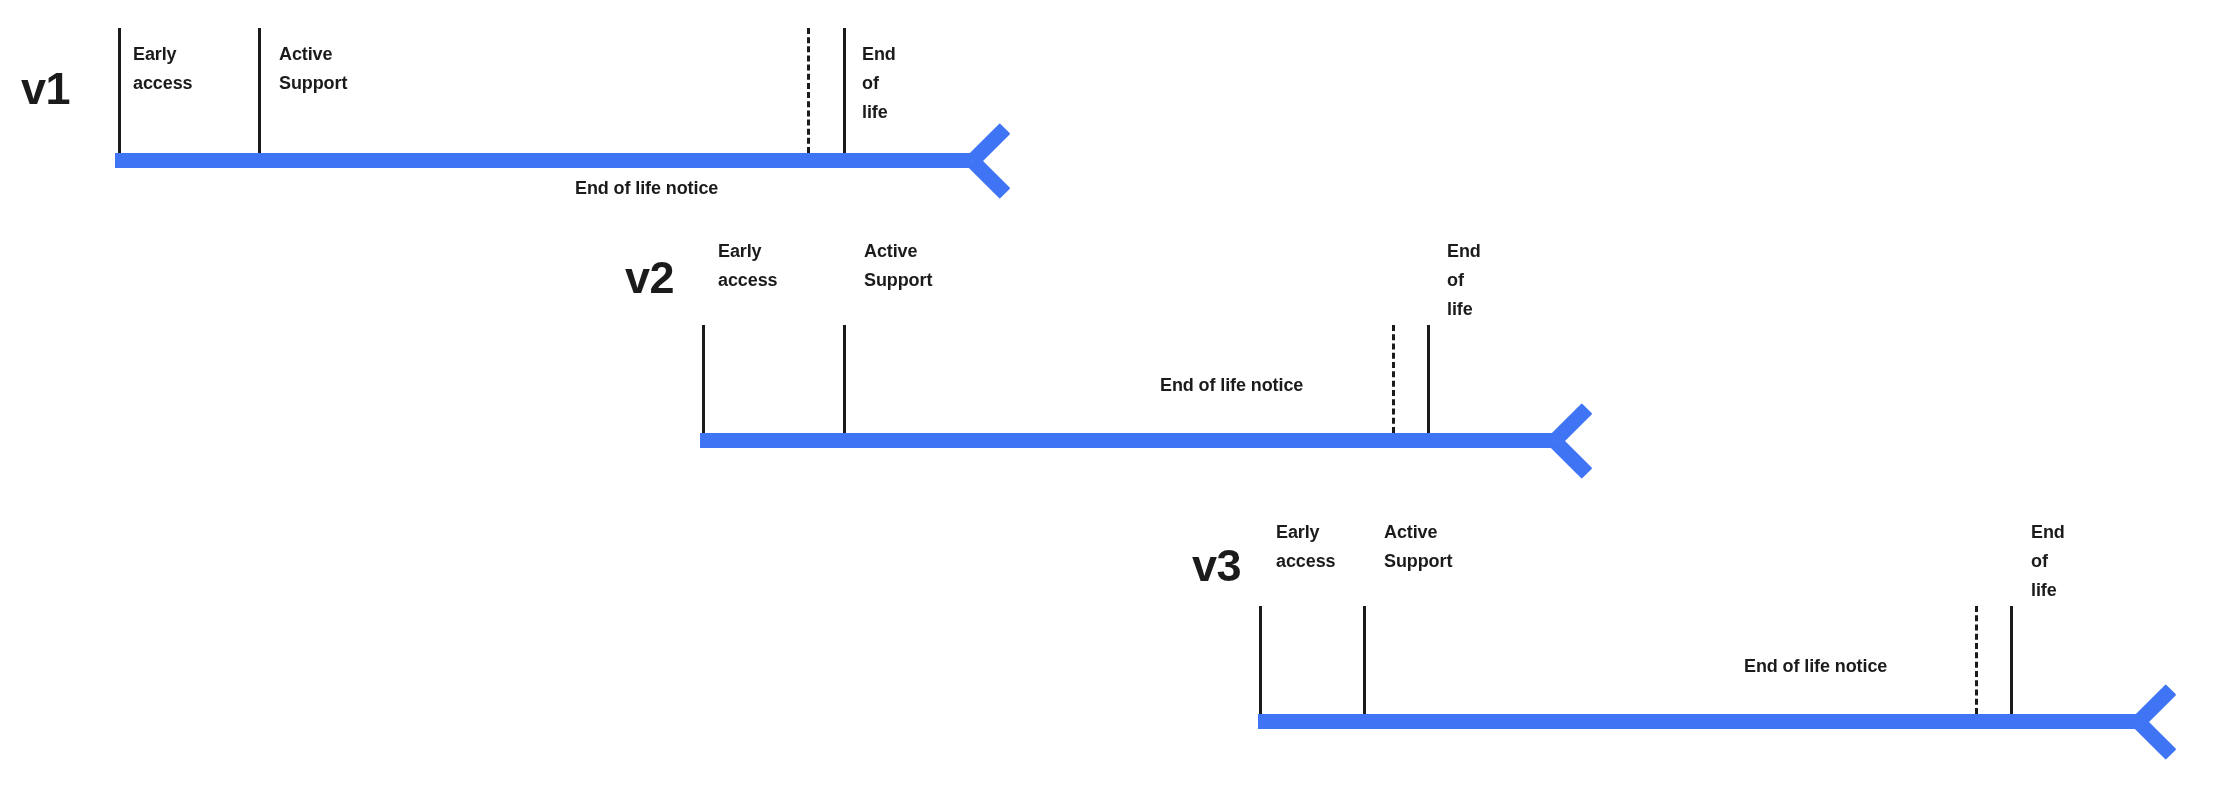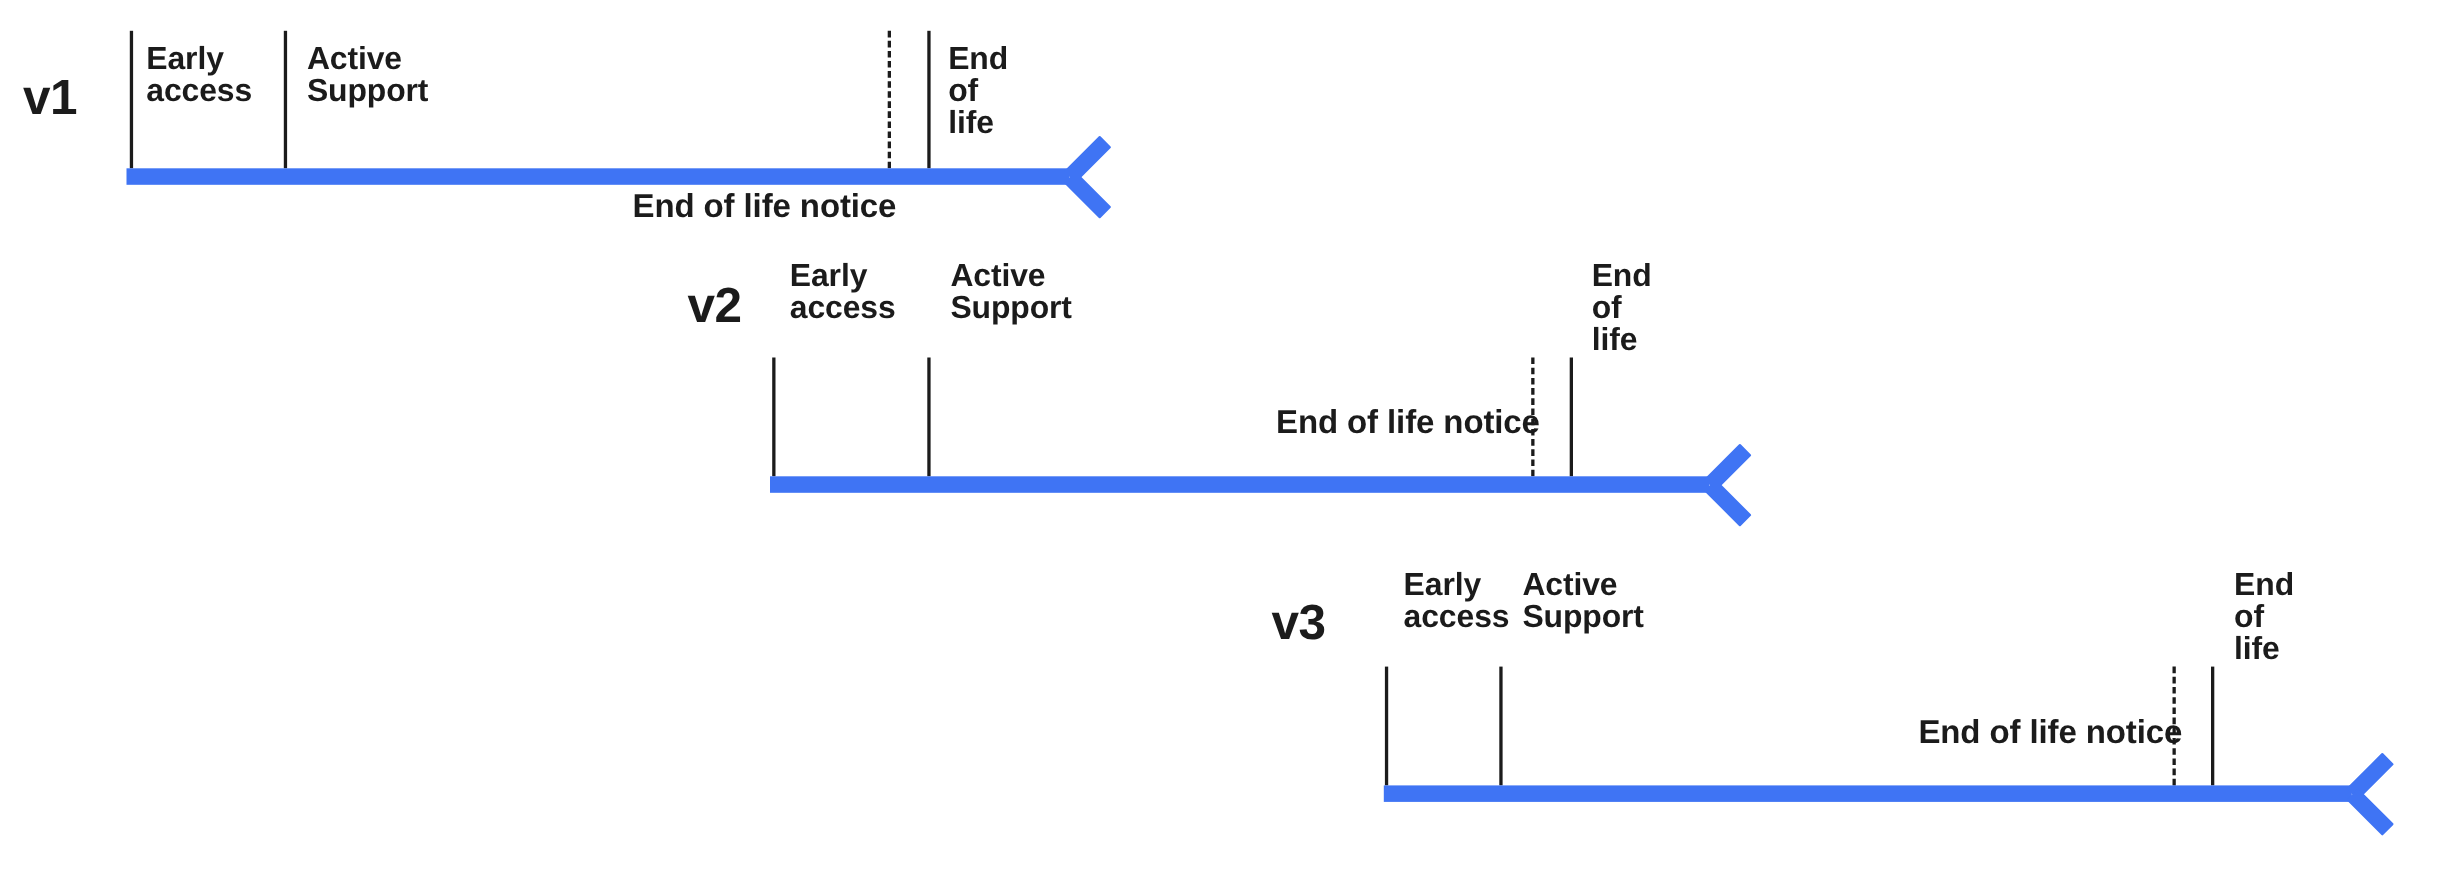--- a/index.html
+++ b/index.html
@@ -47,32 +47,32 @@
   }
   .divider.dashed {
     background: none;
     width: 0;
     border-left: 3px dashed #1b1b1b;
   }
 
   
   .phase-label {
     position: absolute;
-    font-size: 29px;
+    font-size: 18px;
     font-weight: 700;
     color: #1b1b1b;
     line-height: 29px;
     white-space: pre-line;
     letter-spacing: -0.1px;
   }
 
   
   .notice-label {
     position: absolute;
-    font-size: 30px;
+    font-size: 18px;
     font-weight: 700;
     color: #1b1b1b;
     line-height: 28px;
     white-space: nowrap;
     letter-spacing: -0.1px;
     text-align: center;
   }
 
   
   .arrow-shaft {
@@ -130,21 +130,21 @@
       <div class="phase-label" style="left: 864px; top: 237px;">Active Support</div>
       <div class="phase-label" style="left: 1447px; top: 237px;">End of life</div>
       <div class="arrow-shaft" style="left: 700px; top: 433px; width: 854px; background: rgb(63, 116, 244);"></div>
       <div class="arrow-head" style="left: 1554px; top: 440.5px; width: 44px; height: 0px;">
         <span class="up" style="left: -7px; top: -46px; height: 46px; background: rgb(63, 116, 244);"></span>
         <span class="down" style="left: -7px; top: 0px; height: 46px; background: rgb(63, 116, 244);"></span>
       </div>
       <div class="notice-label" style="left: 1160px; top: 371px;">End of life notice</div>
     </div>
     <div class="timeline">
-      <div class="version-label" style="left: 1085px; top: 543px; width: 120px;">v3</div>
+      <div class="version-label" style="left: 1121px; top: 543px; width: 120px;">v3</div>
       <div class="divider" style="left: 1259px; top: 606px; height: 108px;"></div>
       <div class="divider" style="left: 1363px; top: 606px; height: 108px;"></div>
       <div class="divider" style="left: 2010px; top: 606px; height: 108px;"></div>
       <div class="divider dashed" style="left: 1975px; top: 606px; height: 108px;"></div>
       <div class="phase-label" style="left: 1276px; top: 518px;">Early
 access</div>
       <div class="phase-label" style="left: 1384px; top: 518px;">Active Support</div>
       <div class="phase-label" style="left: 2031px; top: 518px;">End of life</div>
       <div class="arrow-shaft" style="left: 1258px; top: 714px; width: 880px; background: rgb(63, 116, 244);"></div>
       <div class="arrow-head" style="left: 2138px; top: 721.5px; width: 44px; height: 0px;">

